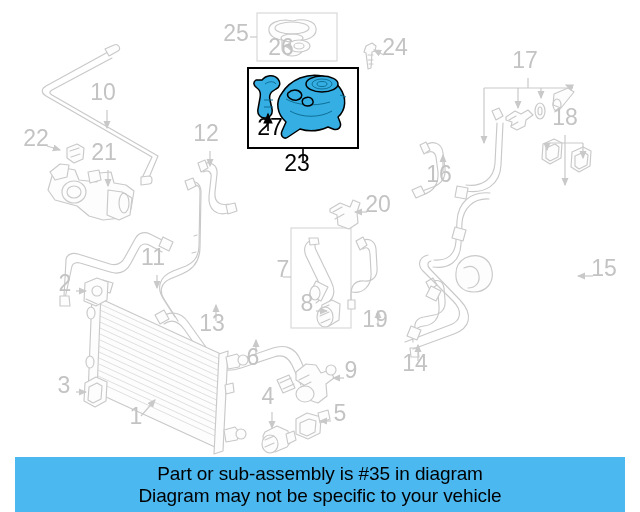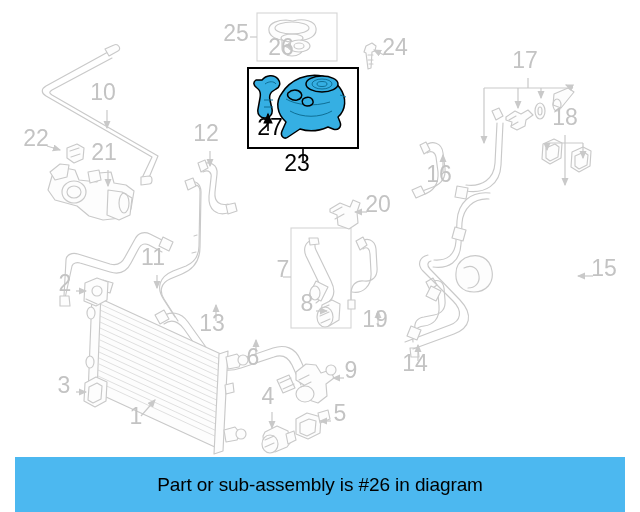--- a/index.html
+++ b/index.html
@@ -338,16 +338,17 @@
         <text x="36" y="146" text-anchor="middle" class="num">22</text>
         <text x="297" y="171" text-anchor="middle" class="numhl" font-size="26">23</text>
         <text x="395" y="55" text-anchor="middle" class="num">24</text>
         <text x="236" y="41" text-anchor="middle" class="num">25</text>
         <text x="281" y="55" text-anchor="middle" class="num">26</text>
         <text x="270" y="135" text-anchor="middle" class="numhl" font-size="26">27</text>
       </g>
   </svg>
 
   <div id="banner">
-    <div class="bline">Part or sub-assembly is #26 in diagram</div>
+    <div class="bline">Part or sub-assembly is #35 in diagram</div>
+    <div class="bline">Diagram may not be specific to your vehicle</div>
   </div>
 
 </div>
 
 </body></html>

